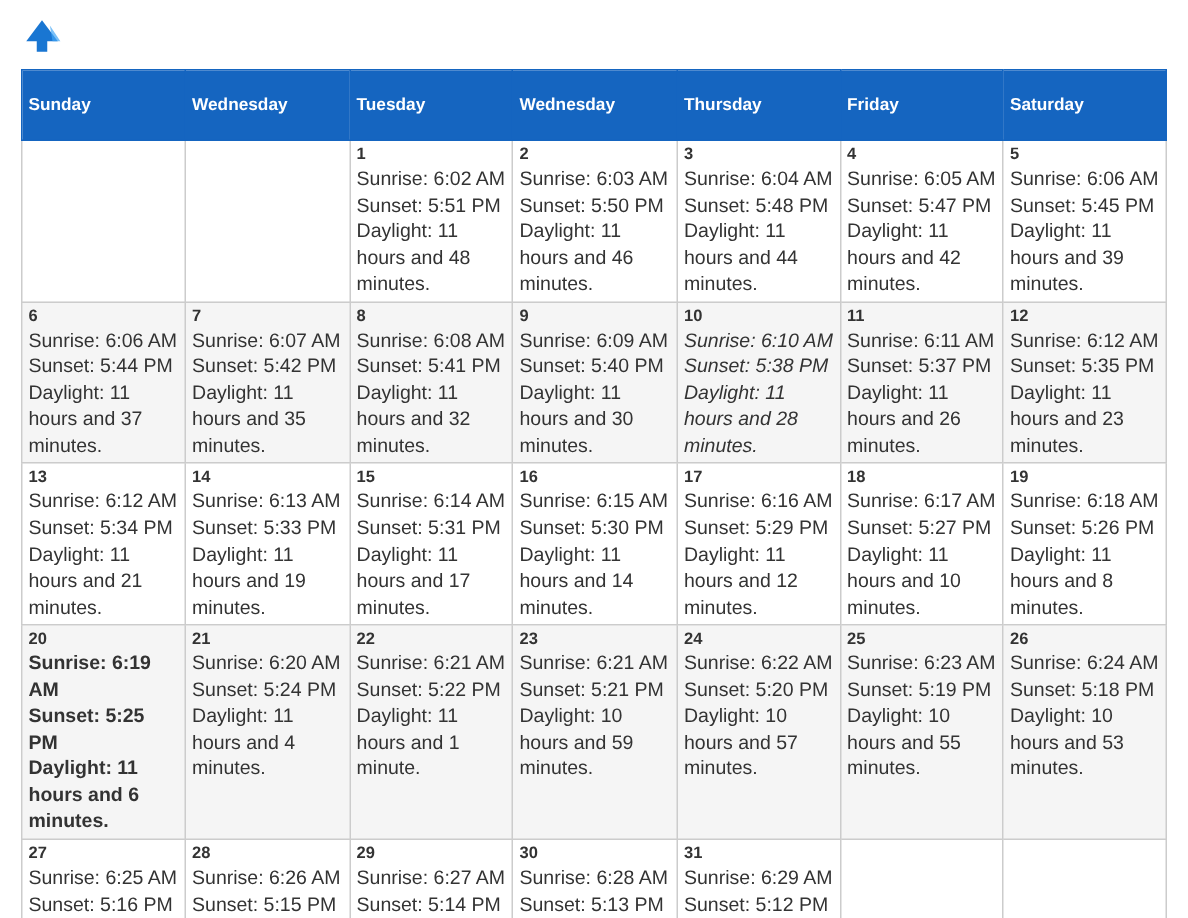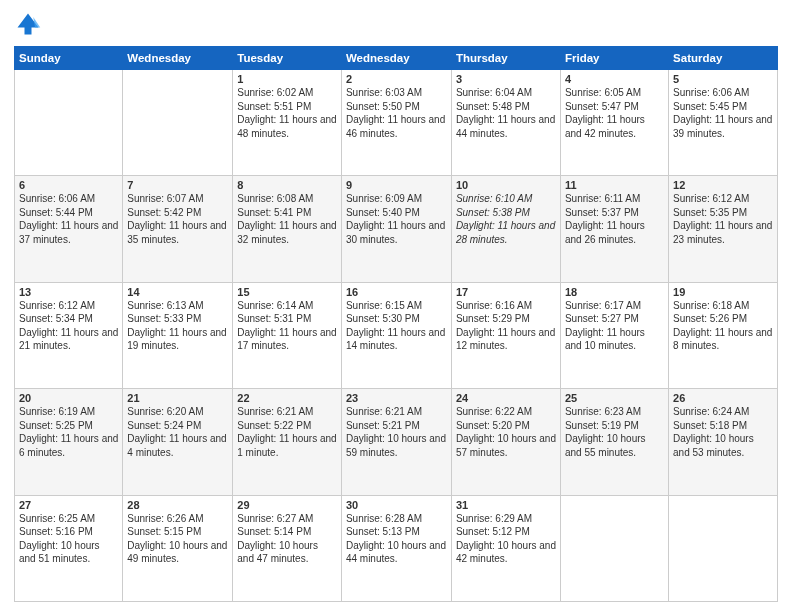--- a/index.html
+++ b/index.html
@@ -56,21 +56,21 @@
     .calendar {
       width: 100%;
       border-collapse: collapse;
       flex: 1;
     }
     .calendar th {
       background: #1565c0;
       color: #fff;
       font-size: 11.5px;
       font-weight: bold;
-      padding: 5px 4px;
+      padding: 17px 4px;
       text-align: left;
       border: 1px solid #1565c0;
     }
     .calendar td {
       border: 1px solid #ccc;
       vertical-align: top;
       padding: 3px 4px;
       width: 113px;
       min-height: 70px;
       font-size: 9px;
@@ -81,21 +81,21 @@
       background: #f5f5f5;
     }
     .day-num {
       font-size: 11px;
       font-weight: bold;
       color: #333;
       display: block;
       margin-bottom: 1px;
     }
     .day-info {
-      font-size: 10px;
+      font-size: 13px;
       color: #333;
       line-height: 1.35;
     }
     .empty-cell {
       background: #fff !important;
     }
   </style>
 </head>
 <body>
 
@@ -248,21 +248,21 @@
           <td>
             <span class="day-num">19</span>
             <div class="day-info" style="white-space: pre-line;">Sunrise: 6:18 AM
 Sunset: 5:26 PM
 Daylight: 11 hours and 8 minutes.</div>
           </td>
         </tr>
         <tr>
           <td>
             <span class="day-num">20</span>
-            <div class="day-info" style="white-space: pre-line;">Sunrise: 6:19 AM
+            <div class="day-info" style="white-space: pre-line; font-weight: bold;">Sunrise: 6:19 AM
 Sunset: 5:25 PM
 Daylight: 11 hours and 6 minutes.</div>
           </td>
           <td>
             <span class="day-num">21</span>
             <div class="day-info" style="white-space: pre-line;">Sunrise: 6:20 AM
 Sunset: 5:24 PM
 Daylight: 11 hours and 4 minutes.</div>
           </td>
           <td>

